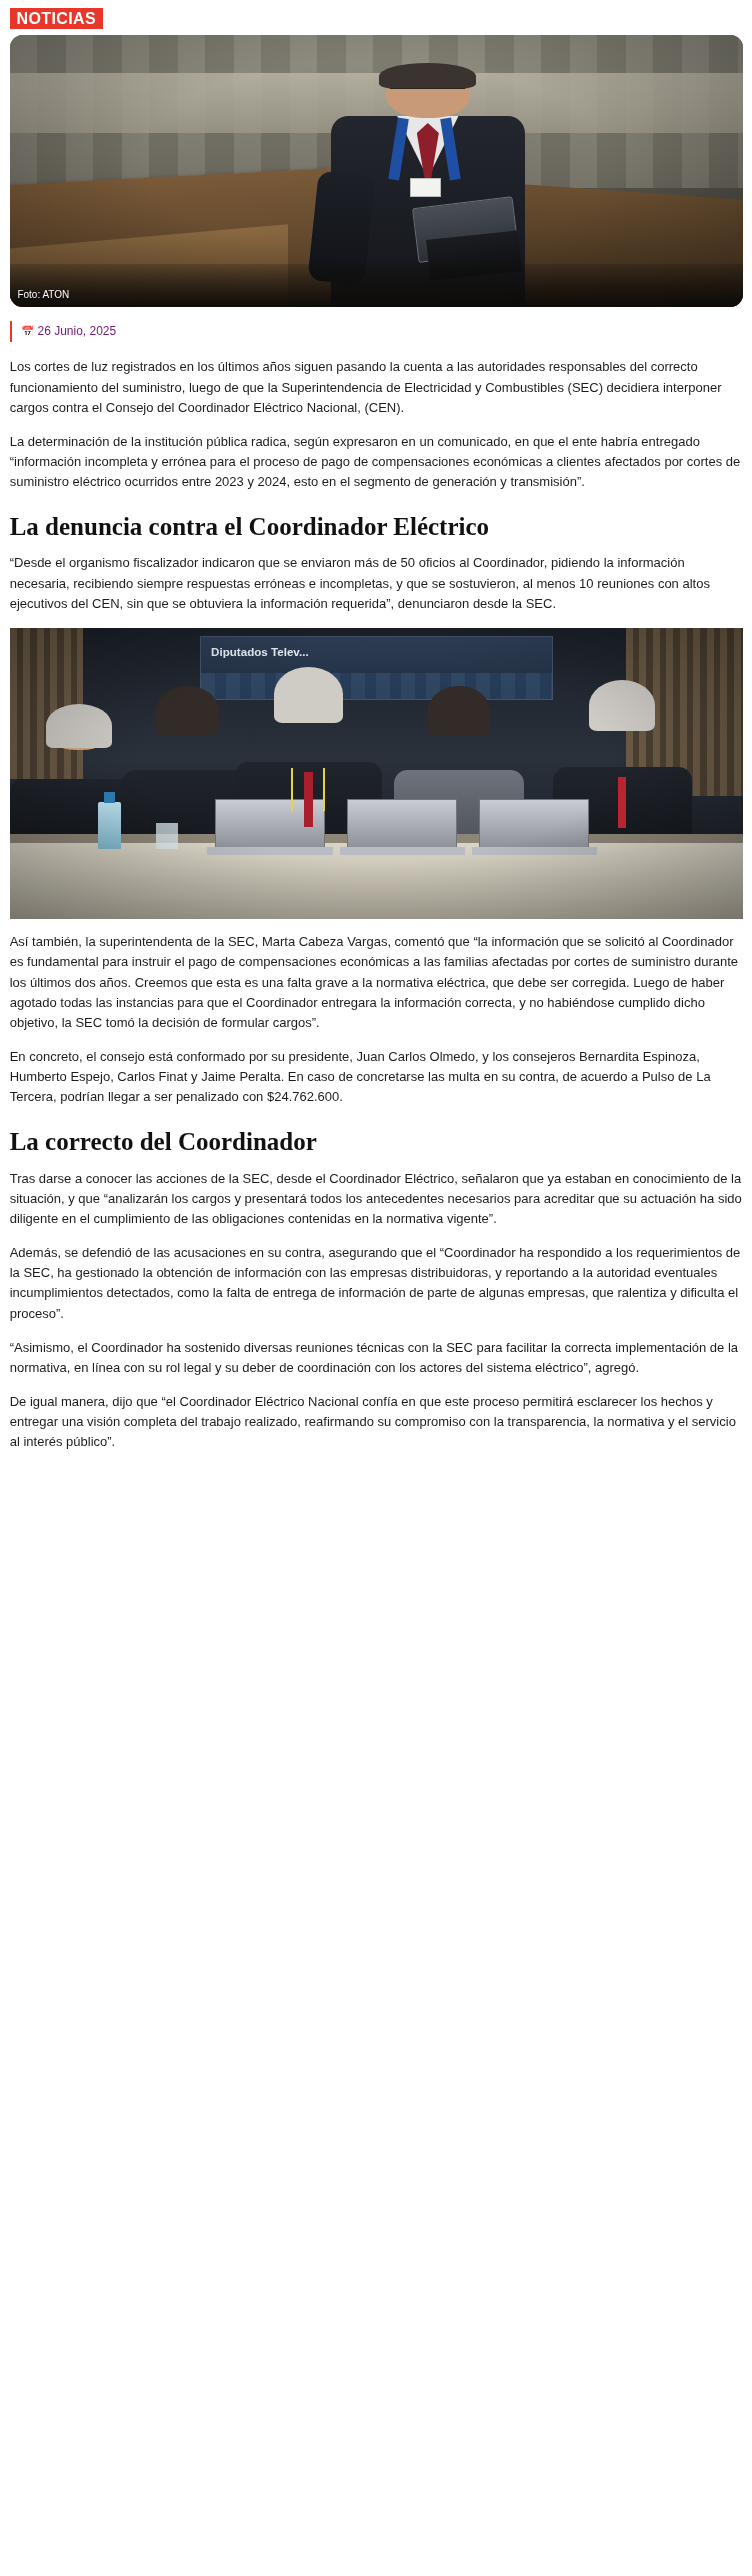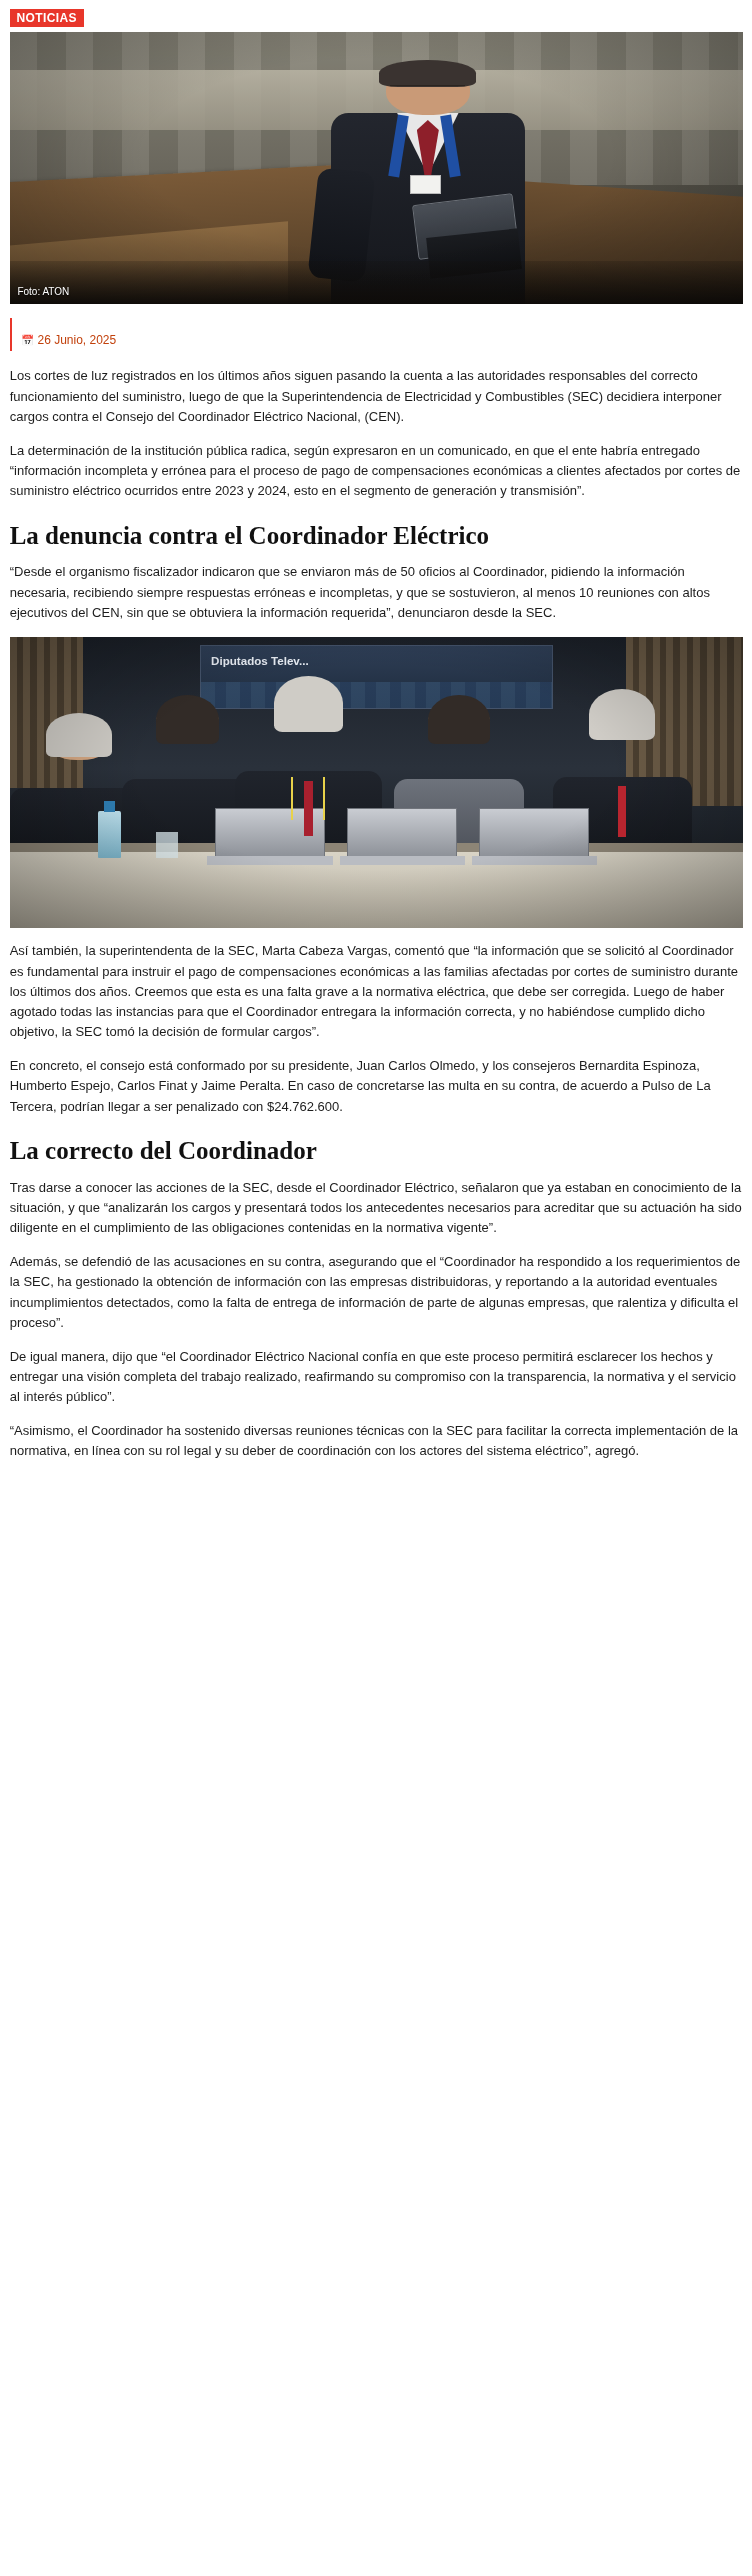--- a/index.html
+++ b/index.html
@@ -14,21 +14,21 @@
     color: #1a1a1a;
   }
   .page {
     width: 753px;
     padding: 7.7px 9.7px 13.5px 9.7px;
   }
   .kicker {
     display: inline-block;
     background: #e8362a;
     color: #ffffff;
-    font-size: 12px;
+    font-size: 16px;
     font-weight: bold;
     letter-spacing: 0.4px;
     padding: 2.9px 6.8px 2.9px 6.8px;
     margin: 0 0 5.8px 0;
     line-height: 1;
   }
   h1.headline {
     font-family: "Liberation Serif", serif;
     font-size: 34px;
     line-height: 1.16;
@@ -36,20 +36,21 @@
     margin: 3.9px 0 13.5px 0;
     color: #111111;
     letter-spacing: -0.2px;
   }
   .figure {
     position: relative;
     width: 100%;
     margin: 0 0 13.5px 0;
     overflow: hidden;
     background: #701a75;
+    border-radius: 13px;
   }
   .figure .credit {
     position: absolute;
     left: 7.7px;
     bottom: 7.7px;
     color: #ffffff;
     font-size: 10px;
     text-shadow: 0 1px 1.9px rgba(0,0,0,.8);
     font-family: "Liberation Sans", sans-serif;
   }
@@ -67,23 +68,22 @@
     margin: 0 0 15.4px 0;
     font-size: 12.5px;
     line-height: 1.6;
     color: #333333;
   }
   .byline a {
     color: #2a6ebb;
     text-decoration: none;
   }
   .byline .date {
-    color: #c2410c;
+    color: #701a75;
     font-size: 12px;
-    margin-top: 12px;
   }
   .byline .cal {
     font-size: 10.6px;
     margin-right: 2.9px;
   }
   p.body {
     font-size: 13px;
     line-height: 1.56;
     margin: 0 0 13.5px 0;
     color: #1d1d1d;
@@ -406,17 +406,17 @@
     </div>
   </div>
 
   <p class="body">Así también, la superintendenta de la SEC, Marta Cabeza Vargas, comentó que “la información que se solicitó al Coordinador es fundamental para instruir el pago de compensaciones económicas a las familias afectadas por cortes de suministro durante los últimos dos años. Creemos que esta es una falta grave a la normativa eléctrica, que debe ser corregida. Luego de haber agotado todas las instancias para que el Coordinador entregara la información correcta, y no habiéndose cumplido dicho objetivo, la SEC tomó la decisión de formular cargos”.</p>
   <p class="body">En concreto, el consejo está conformado por su presidente, Juan Carlos Olmedo, y los consejeros Bernardita Espinoza, Humberto Espejo, Carlos Finat y Jaime Peralta. En caso de concretarse las multa en su contra, de acuerdo a Pulso de La Tercera, podrían llegar a ser penalizado con $24.762.600.</p>
 
   <h2 class="section">La correcto del Coordinador</h2>
 
   <p class="body">Tras darse a conocer las acciones de la SEC, desde el Coordinador Eléctrico, señalaron que ya estaban en conocimiento de la situación, y que “analizarán los cargos y presentará todos los antecedentes necesarios para acreditar que su actuación ha sido diligente en el cumplimiento de las obligaciones contenidas en la normativa vigente”.</p>
   <p class="body">Además, se defendió de las acusaciones en su contra, asegurando que el “Coordinador ha respondido a los requerimientos de la SEC, ha gestionado la obtención de información con las empresas distribuidoras, y reportando a la autoridad eventuales incumplimientos detectados, como la falta de entrega de información de parte de algunas empresas, que ralentiza y dificulta el proceso”.</p>
+  <p class="body">“Asimismo, el Coordinador ha sostenido diversas reuniones técnicas con la SEC para facilitar la correcta implementación de la normativa, en línea con su rol legal y su deber de coordinación con los actores del sistema eléctrico”, agregó.</p>
   <p class="body">De igual manera, dijo que “el Coordinador Eléctrico Nacional confía en que este proceso permitirá esclarecer los hechos y entregar una visión completa del trabajo realizado, reafirmando su compromiso con la transparencia, la normativa y el servicio al interés público”.</p>
-  <p class="body">“Asimismo, el Coordinador ha sostenido diversas reuniones técnicas con la SEC para facilitar la correcta implementación de la normativa, en línea con su rol legal y su deber de coordinación con los actores del sistema eléctrico”, agregó.</p>
 
 </div>
 
 
 </body></html>

